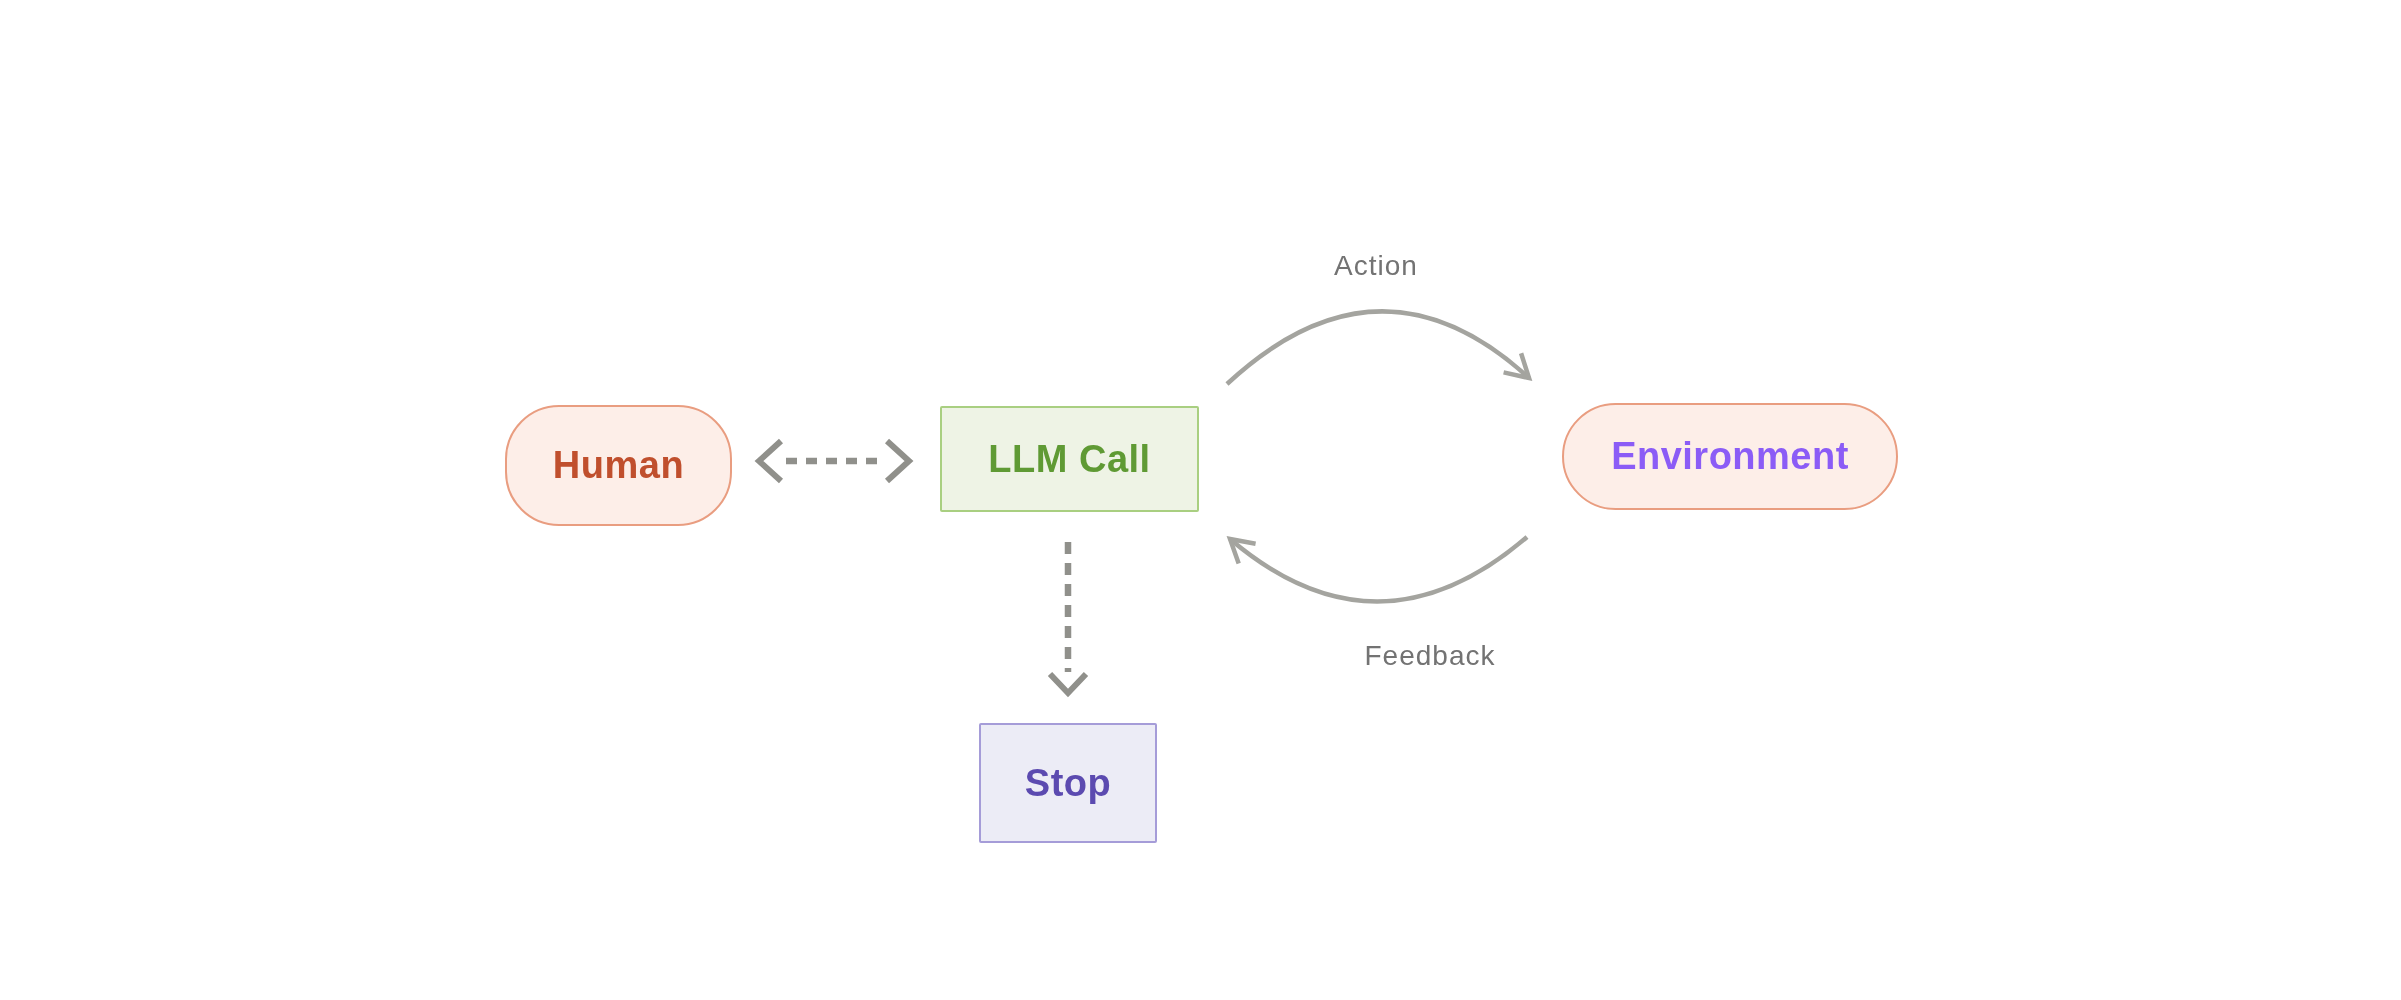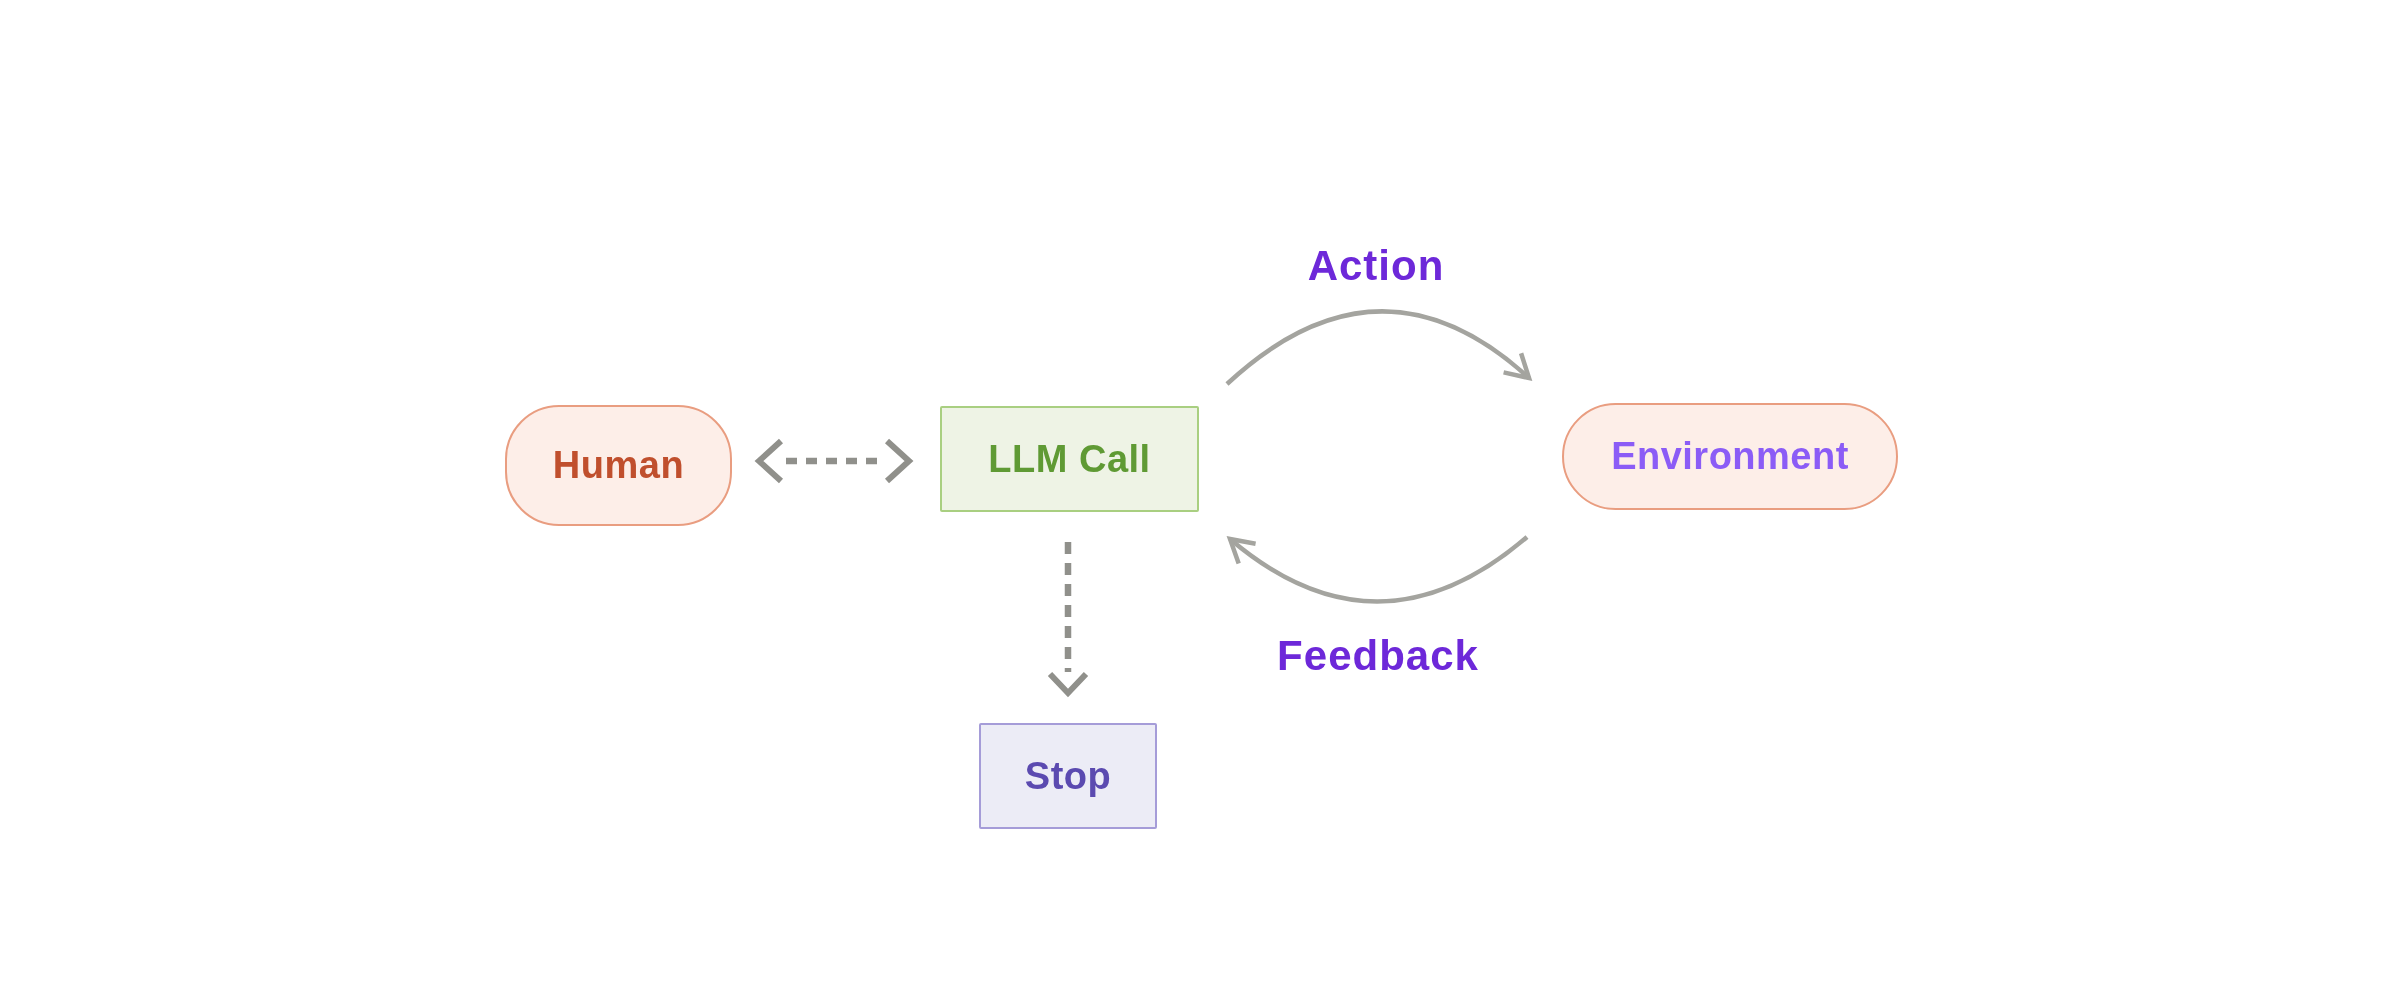--- a/index.html
+++ b/index.html
@@ -47,37 +47,37 @@
     color: #5f9a34;
   }
   .node-env {
     left: 1562px; top: 403px; width: 336px; height: 107px;
     background: #fdeee8;
     border: 2px solid #e99d80;
     border-radius: 56px;
     color: #8b5cf6;
   }
   .node-stop {
-    left: 979px; top: 723px; width: 178px; height: 106px;
+    left: 979px; top: 723px; width: 178px; height: 120px;
     background: #ececf6;
     border: 2px solid #a59cd8;
     border-radius: 2px;
     color: #5b4ab0;
   }
   .edge-label {
     position: absolute;
     transform: translate(-50%, -50%);
-    font-size: 42px;
-    font-weight: 700;
-    color: #6d28d9;
+    font-size: 28px;
+    font-weight: 400;
+    color: #737373;
     letter-spacing: 1px;
     white-space: nowrap;
   }
   .label-action   { left: 1376px; top: 266px; }
-  .label-feedback { left: 1378px; top: 656px; }
+  .label-feedback { left: 1430px; top: 656px; }
 </style>
 </head>
 <body>
 
 <div class="canvas">
 
   <svg class="arrow-layer" width="2401" height="1000" viewBox="0 0 2401 1000" xmlns="http://www.w3.org/2000/svg">
 
     <g stroke="#a4a49f" fill="none" stroke-width="4.5" stroke-linecap="butt">
       <path d="M 1227 384 Q 1380 242 1529 378"></path>

